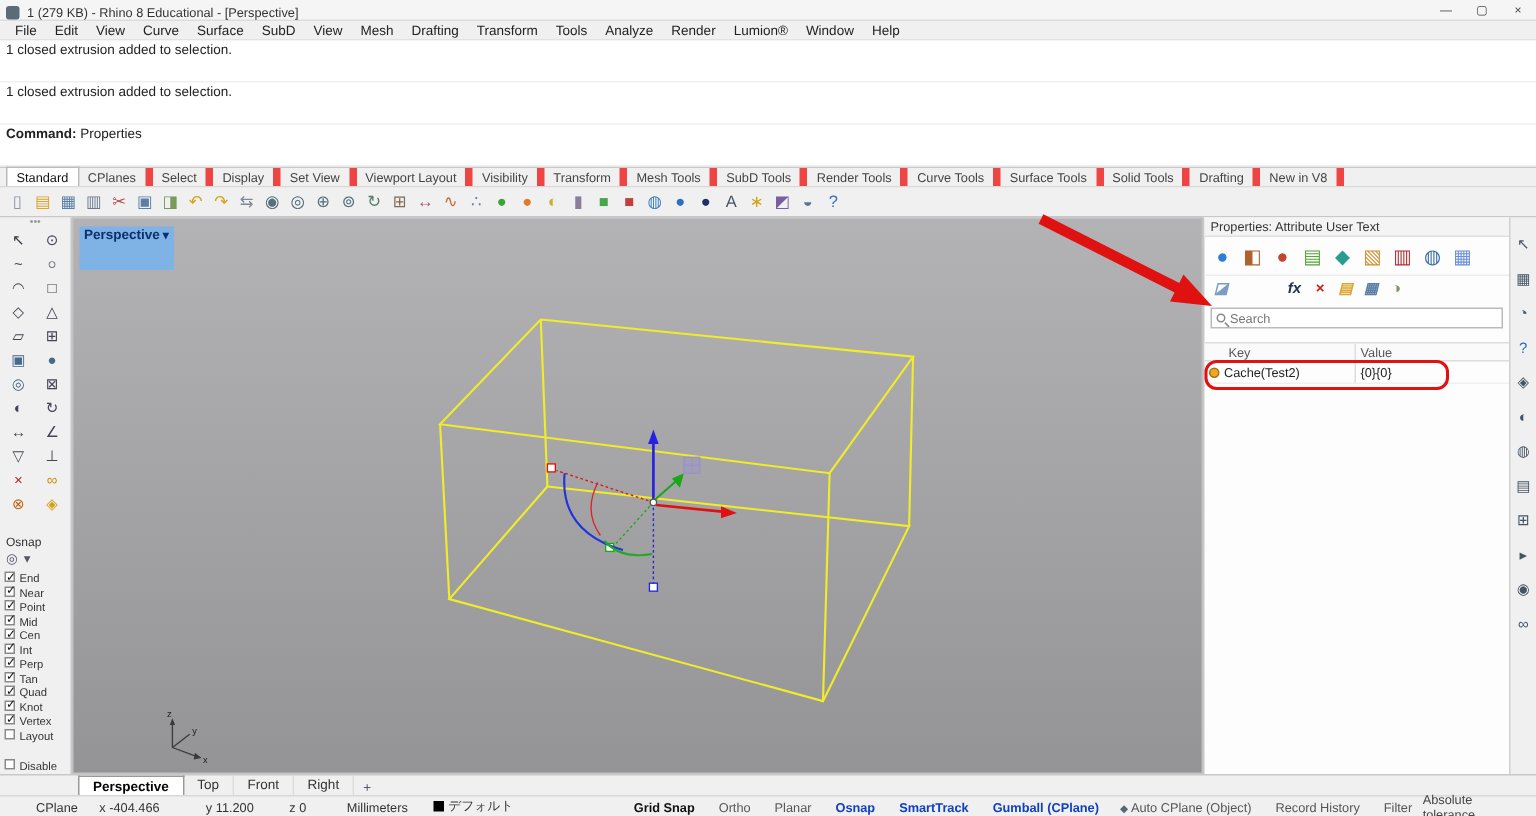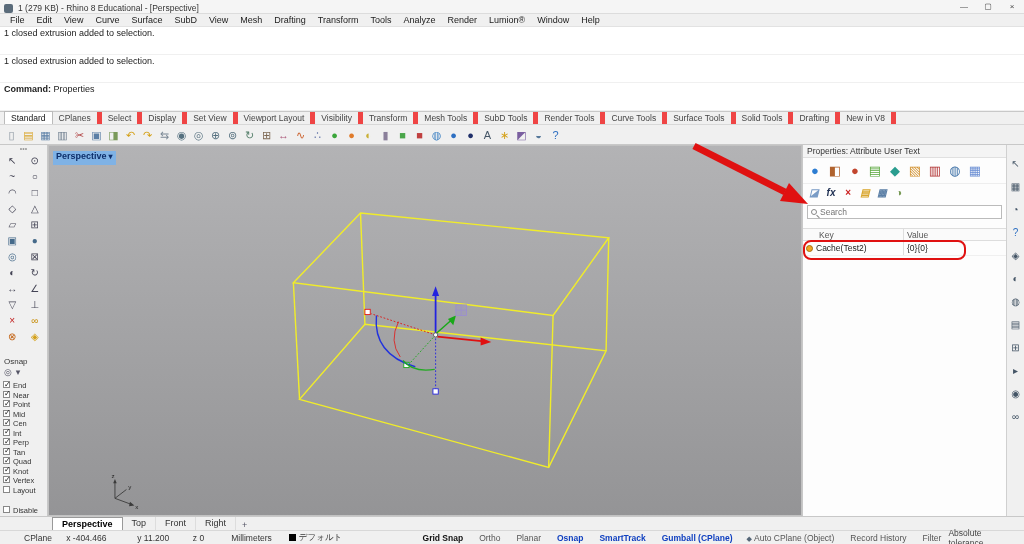--- a/index.html
+++ b/index.html
@@ -42,21 +42,21 @@
   .osnap-head{margin-top:12px;padding:0 4px;font-size:8px;color:#333}
   .osnap-tools{display:flex;gap:4px;padding:1px 4px 2px;font-size:9px;color:#556}
   .osnap-list{padding:2px 3px 0}
   .osnap-item{height:9.5px;display:flex;align-items:flex-start;gap:3px;font-size:7.5px;color:#333}
   .cb{width:7px;height:7px;border:1px solid #888;background:#fff;position:relative;flex:none}
   .checked .cb::after{content:"✓";position:absolute;top:-2.5px;left:0;font-size:8px;color:#111}
   .osnap-disable{margin-top:9px;padding-left:3px}
 
   
   .viewport{position:relative;flex:1;background:linear-gradient(#b3b3b5,#949496);box-shadow:inset 0 0 0 1px #c2c2c2;overflow:hidden}
-  .vplabel{position:absolute;top:6px;left:5px;background:#7fb2e5;color:#0e2f6b;font-weight:bold;font-size:9px;height:14px;line-height:11px;padding:0 3px;z-index:5}
+  .vplabel{position:absolute;top:6px;left:5px;background:#7fb2e5;color:#0e2f6b;font-weight:bold;font-size:9px;height:29px;line-height:11px;padding:0 3px;z-index:5}
   .vplabel .caret{margin-left:2px;font-size:8px}
   .vp-svg{position:absolute;inset:0;width:100%;height:100%}
 
   
   .rightpanel{width:204px;background:#fdfdfd;border-left:1px solid #c8c8c8;position:relative;display:flex;flex-direction:column}
   .rp-title{height:13px;line-height:13px;background:#f4f4f4;border-bottom:1px solid #e0e0e0;padding-left:4px;font-size:8.5px;color:#333}
   .rp-icons1{height:26px;display:flex;align-items:center;gap:2px;padding:0 3px;border-bottom:1px solid #eee}
   .rp-icons1 .ico{width:18px;font-size:13px}
   .rp-icons2{height:18px;display:flex;align-items:center;gap:3px;padding:0 4px}
   .rp-icons2 .ico{width:14px;font-size:10px;font-weight:bold;font-style:italic}
@@ -357,21 +357,21 @@
           <span class="ico" style="color: rgb(87, 166, 57);">▤</span>
           <span class="ico" style="color: rgb(42, 157, 143);">◆</span>
           <span class="ico" style="color: rgb(210, 144, 45);">▧</span>
           <span class="ico" style="color: rgb(176, 48, 48);">▥</span>
           <span class="ico" style="color: rgb(58, 110, 165);">◍</span>
           <span class="ico" style="color: rgb(107, 143, 212);">▦</span>
         </div>
       <div class="rp-icons2">
 
       <span class="ico" style="color: rgb(122, 156, 198);">◪</span>
-          <span class="ico" style="color: rgb(34, 51, 85);">fx</span>
+          <span class="ico" style="color: rgb(34, 51, 85); margin-left: 32px;">fx</span>
           <span class="ico" style="color: rgb(204, 34, 34);">×</span>
           <span class="ico" style="color: rgb(217, 166, 46);">▤</span>
           <span class="ico" style="color: rgb(91, 127, 166);">▦</span>
           <span class="ico" style="color: rgb(119, 153, 85);">◑</span>
         </div>
       <div class="rp-search">
         <span class="mag"></span>
         <input type="text" placeholder="Search" style="">
       </div>
       <div class="rp-table">

